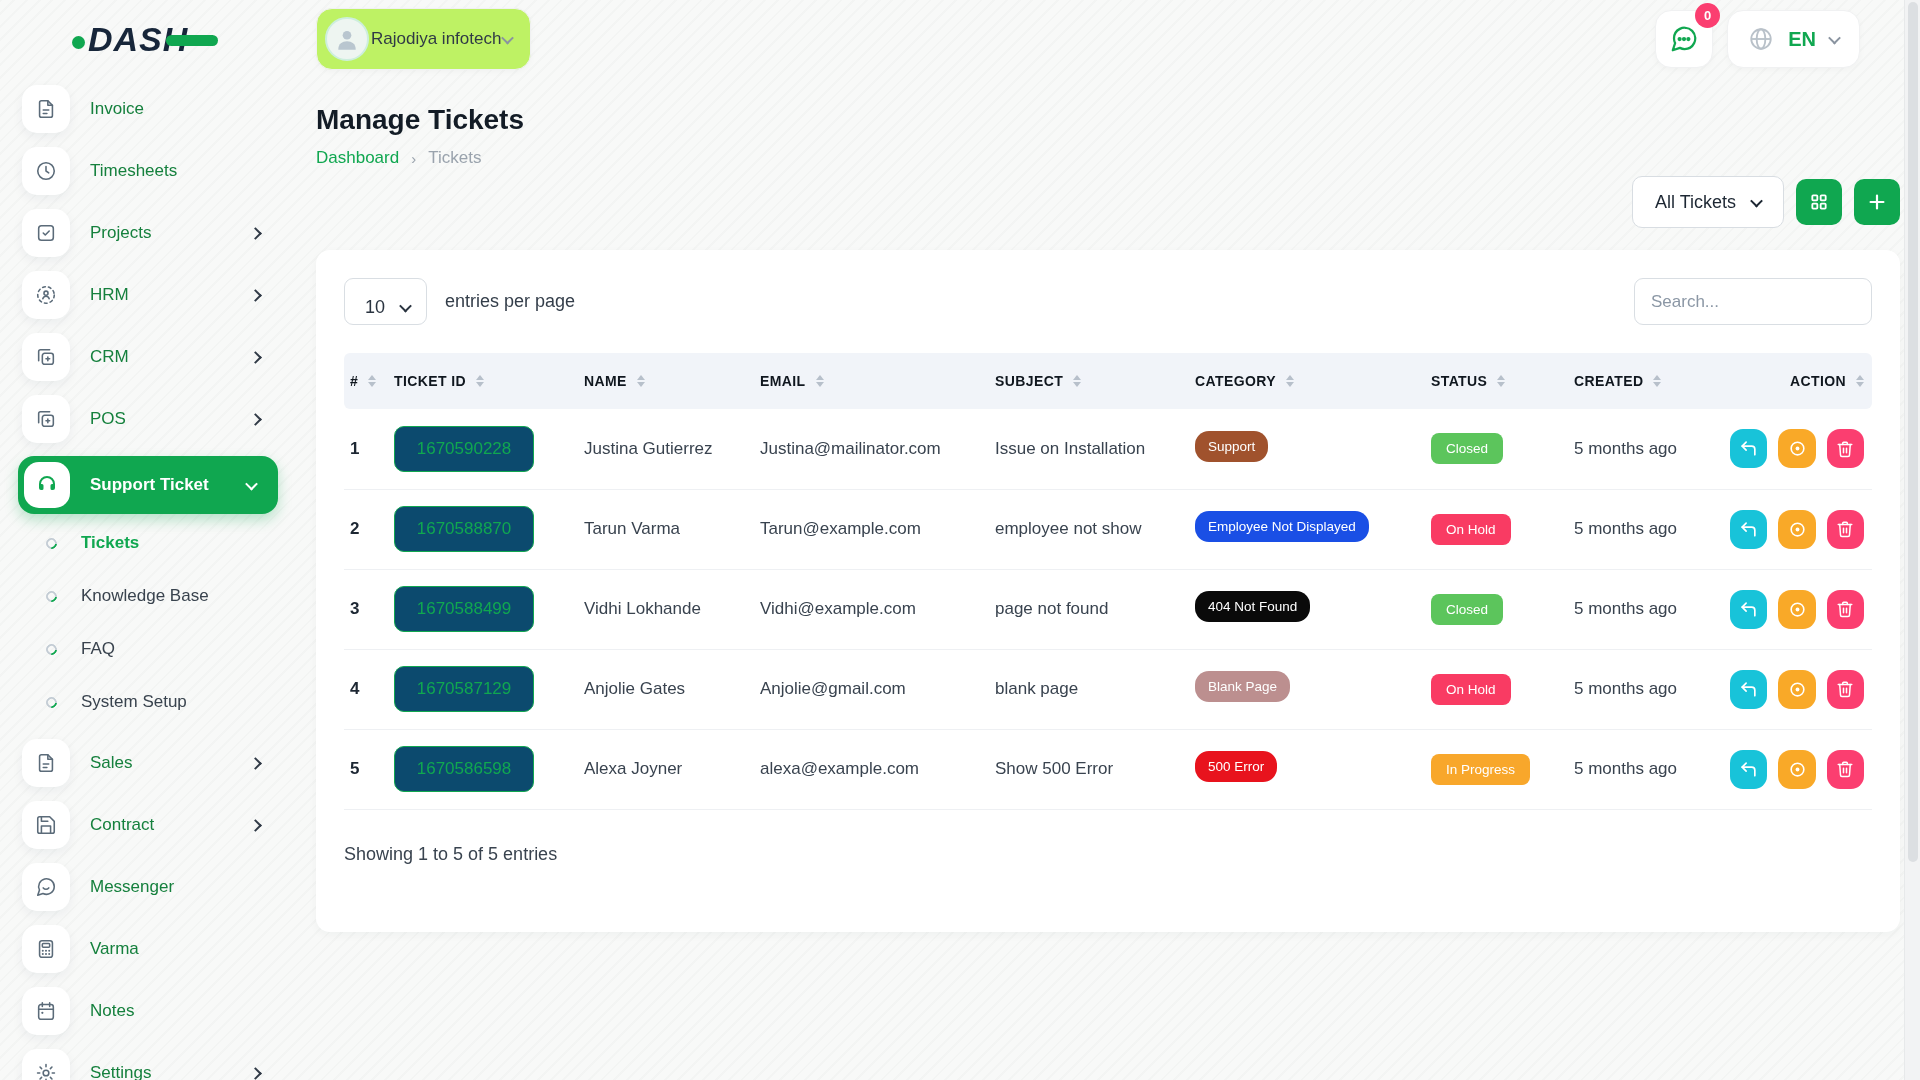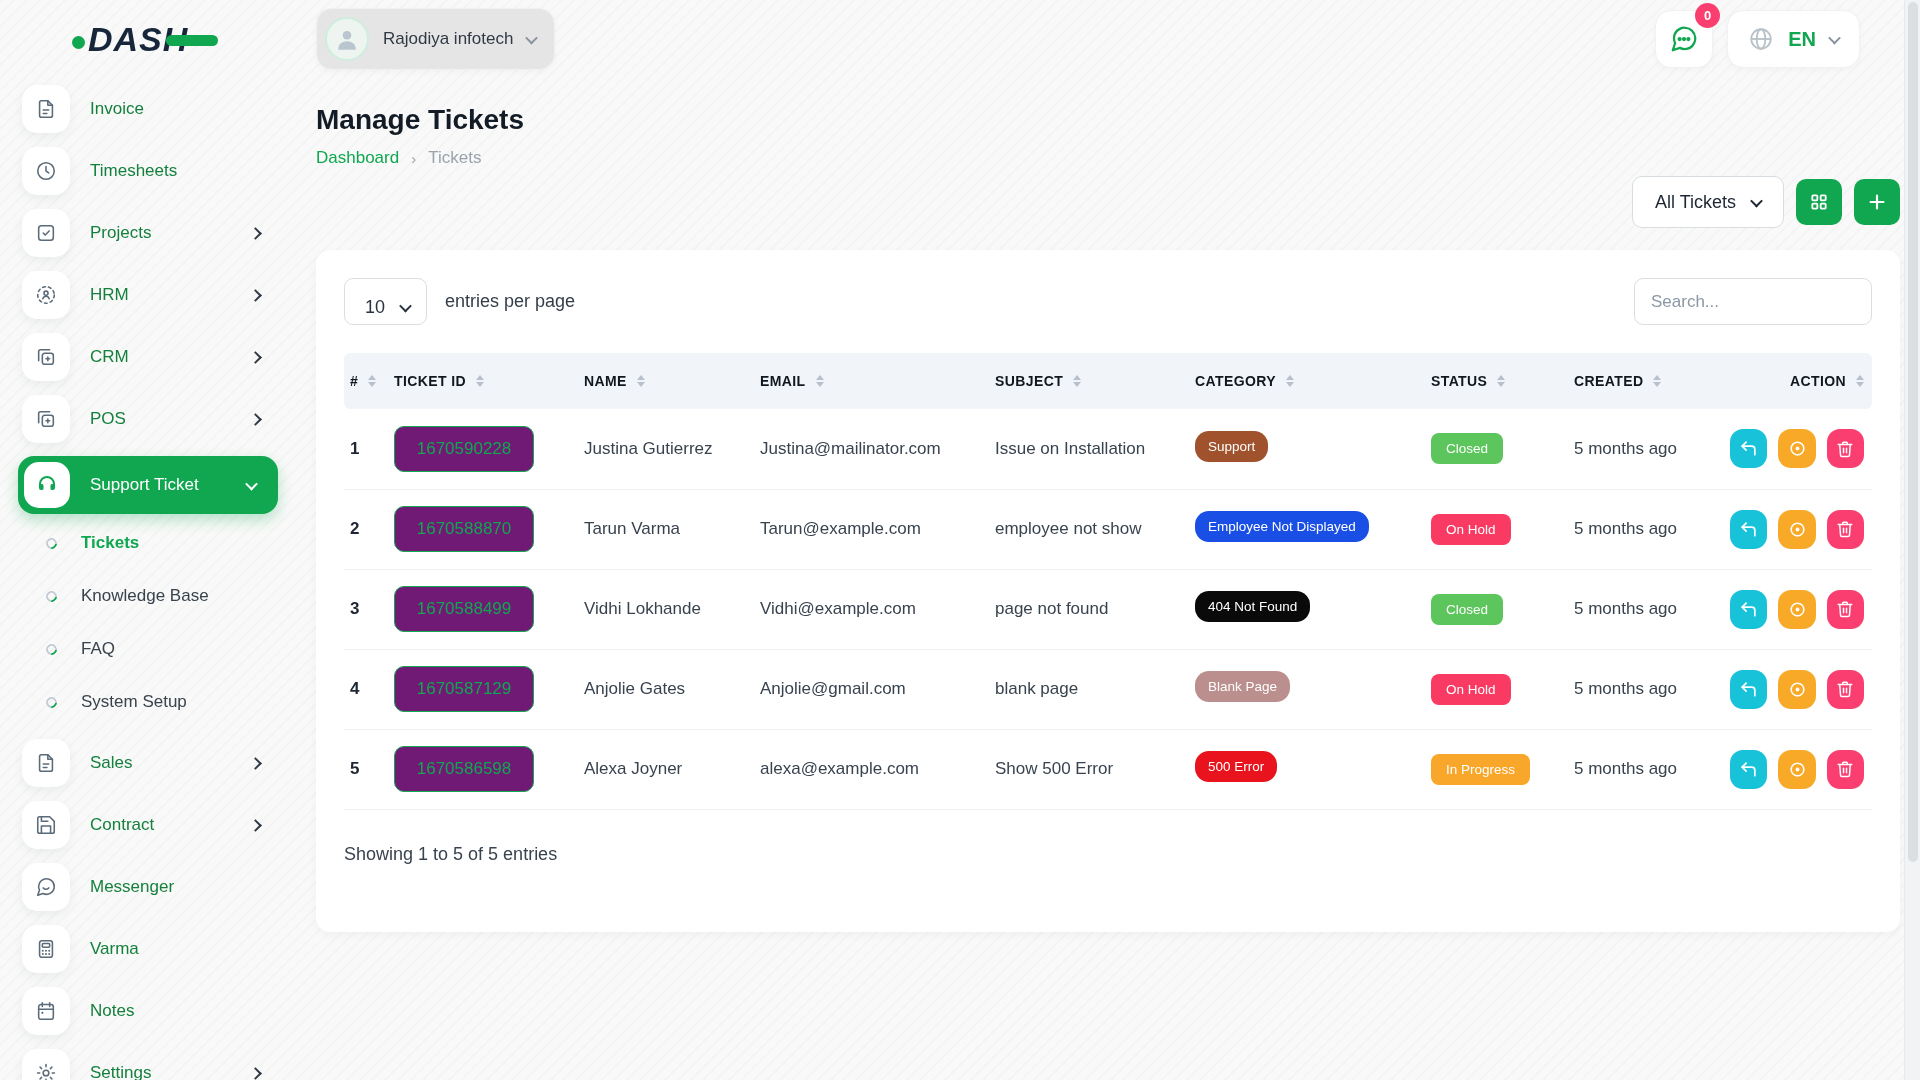--- a/index.html
+++ b/index.html
@@ -16,21 +16,21 @@
   .scrollbar { position:fixed; top:0; right:0; width:16px; height:1080px; background:#f2f3f4; border-left:1px solid #e7e9ea; z-index:50; }
   .scroll-thumb { position:absolute; top:2px; left:3px; width:10px; height:860px; border-radius:6px; background:#dcdfe2; }
 
   
   .topbar { display:flex; align-items:center; height:78px; padding:0 40px 0 72px; }
   .logo { display:flex; align-items:center; width:244px; cursor:pointer; }
   .logo-dot { width:13px; height:13px; border-radius:50%; background:#10A750; margin-right:3px; margin-top:6px; }
   .logo-text { font-size:34px; font-weight:800; letter-spacing:1px; color:#17263a; font-style:italic; }
   .logo-bar { width:52px; height:11px; border-radius:6px; background:#10A750; margin-left:-22px; margin-top:2px; }
 
-  .company-pill { display:flex; align-items:center; gap:14px; background:#e5e5e5; border:1px solid #f0f1f2; border-radius:16px; padding:8px 18px 8px 8px; cursor:pointer; box-shadow:0 2px 6px rgba(20,30,40,0.03); }
+  .company-pill { display:flex; align-items:center; gap:2px; background:#bef264; border:1px solid #f0f1f2; border-radius:16px; padding:8px 18px 8px 8px; cursor:pointer; box-shadow:0 2px 6px rgba(20,30,40,0.03); }
   .avatar { width:44px; height:44px; border-radius:50%; background:#eef5f1; border:2px solid #cdeedd; display:flex; align-items:center; justify-content:center; overflow:hidden; }
   .company-name { font-size:17px; color:#303a46; }
   .chev { width:9px; height:9px; border-right:2px solid currentColor; border-bottom:2px solid currentColor; display:inline-block; }
   .chev-down { transform:rotate(45deg) translate(-1px,-1px); }
   .chev-right { transform:rotate(-45deg); }
   .chev-gray { color:#8a94a0; }
 
   .topbar-spacer { flex:1; }
   .top-actions { display:flex; align-items:center; gap:14px; margin-right:20px; }
   .msg-btn { position:relative; width:58px; height:58px; background:#fff; border:1px solid #f0f1f2; border-radius:16px; display:flex; align-items:center; justify-content:center; cursor:pointer; box-shadow:0 2px 6px rgba(20,30,40,0.03); }
@@ -39,21 +39,21 @@
   .lang-code { font-size:20px; font-weight:700; color:#10A750; }
 
   
   .sidebar { position:absolute; left:0; top:78px; width:292px; padding:6px 14px 0 18px; }
   .side-item { display:flex; align-items:center; height:50px; margin-bottom:12px; cursor:pointer; border-radius:16px; padding:0 14px 0 4px; position:relative; }
   .side-tile { width:48px; height:48px; border-radius:15px; background:#fff; box-shadow:0 4px 12px rgba(25,40,60,0.06); display:flex; align-items:center; justify-content:center; color:#5b6b79; flex:0 0 auto; }
   .side-label { font-size:17px; color:#15803d; margin-left:20px; flex:1; }
   .side-chev { color:#303a46; margin-right:4px; }
   .side-item.active { background:#10A750; height:58px; padding:0 18px 0 6px; box-shadow:0 6px 14px rgba(16,167,80,0.28); }
   .side-item.active .side-tile { width:46px; height:46px; color:#10A750; box-shadow:none; }
-  .side-item.active .side-label { color:#fff; font-weight:400; }
+  .side-item.active .side-label { color:#fff; font-weight:700; }
   .side-item.active .side-chev { color:#fff; }
   .side-sub { display:flex; align-items:center; height:34px; margin:0 0 19px 0; padding-left:28px; cursor:pointer; }
   .side-bullet { width:11px; height:11px; border-radius:50%; border:2px solid #c3ccd4; border-bottom-color:#10A750; transform:rotate(-40deg); flex:0 0 auto; }
   .side-sub-label { font-size:17px; color:#39434e; margin-left:24px; }
   .side-sub.active .side-sub-label { color:#10A750; font-weight:700; }
 
   
   .main { position:absolute; left:316px; top:78px; width:1584px; }
   .page-head { display:flex; align-items:flex-start; margin-top:26px;flex-direction:column; }
   .page-title { font-size:28px; font-weight:700; color:#131c26; }
@@ -79,21 +79,21 @@
   thead th:last-child { border-radius:0 6px 6px 0; }
   .th-inner { display:flex; align-items:center; gap:10px; }
   th.col-action .th-inner { justify-content:flex-end; }
   .sort { display:flex; flex-direction:column; gap:2px; cursor:pointer; }
   .sort i { width:0; height:0; border-left:4px solid transparent; border-right:4px solid transparent; display:block; }
   .sort .up { border-bottom:5px solid #b7c0cb; }
   .sort .dn { border-top:5px solid #b7c0cb; }
   tbody td { height:80px; border-bottom:1px solid #eef0f3; font-size:17px; color:#39434f; padding:0 8px; }
   tbody tr:last-child td { border-bottom:1px solid #eef0f3; }
   td:first-child { font-weight:700; color:#1d2733; padding-left:6px; }
-  .ticket-chip { display:inline-block; border:1px solid #10A750; color:#10A750; border-radius:10px; padding:12px 0; width:140px; text-align:center; font-size:17px; cursor:pointer; background:#701a75; }
+  .ticket-chip { display:inline-block; border:1px solid #10A750; color:#10A750; border-radius:10px; padding:12px 0; width:140px; text-align:center; font-size:17px; cursor:pointer; background:#0c4a6e; }
   .badge { display:inline-block; color:#fff; font-size:13.5px; border-radius:14px; padding:8px 13px; max-width:100%; white-space:nowrap; overflow:hidden; text-overflow:ellipsis; }
   .status-badge { display:inline-block; color:#fff; font-size:13.5px; border-radius:8px; padding:8px 15px; }
   .actions-cell { display:flex; justify-content:flex-end; gap:11px; align-items:center; }
   .action-btn { width:39px; height:39px; border-radius:13px; border:none; display:flex; align-items:center; justify-content:center; cursor:pointer; color:#fff; }
   .table-footer { font-size:18px; color:#39434f; margin-top:34px; }
 </style>
 </head>
 <body>
 
 <div class="topbar">

